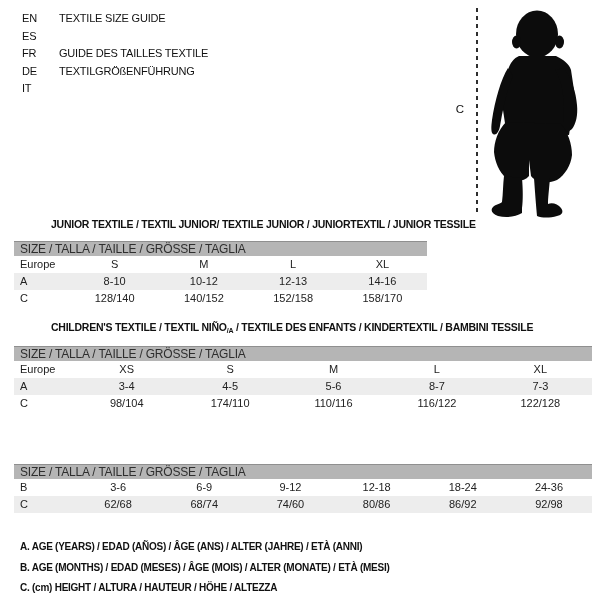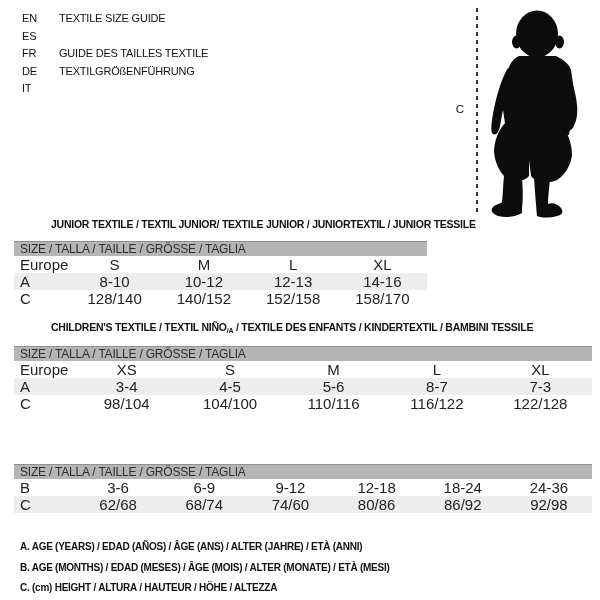--- a/index.html
+++ b/index.html
@@ -20,21 +20,21 @@
 
   
   .sec-title { position:absolute; left:22px; font-weight:bold; font-size:10.5px; color:#111; white-space:nowrap; line-height:17px;margin-left:29px; }
   .cond { letter-spacing:-0.25px; }
   .subsc { font-size:7px; vertical-align:-2px; }
 
   
   .size-table { position:absolute; left:14px; }
   .thead { height:15px; line-height:14px; background:var(--bar,#b5b5b5); border-top:1px solid var(--bartop,#8f8f8f);
     padding-left:6px; font-size:12px; color:#2e2e2e; letter-spacing:-0.2px; }
-  .trow { display:flex; height:17px; line-height:17px; font-size:15px; color:#222; }
+  .trow { display:flex; height:17px; line-height:17px; font-size:11px; color:#222; }
   .trow.alt { background:var(--alt,#ededed); }
   .tlabel { padding-left:6px; }
   .w1 .tlabel { width:56px; }
   .w2 .tlabel { width:61px; }
   .tcell { flex:1; text-align:center; }
 
   
   .footnotes { position:absolute; left:20px; top:537px; font-weight:bold; font-size:10px; line-height:20.5px; letter-spacing:-0.25px; color:#111; white-space:nowrap; }
 </style>
 </head>
@@ -121,21 +121,21 @@
         <span class="tlabel">A</span>
         <span class="tcell">3-4</span>
         <span class="tcell">4-5</span>
         <span class="tcell">5-6</span>
         <span class="tcell">8-7</span>
         <span class="tcell">7-3</span>
       </div>
       <div class="trow">
         <span class="tlabel">C</span>
         <span class="tcell">98/104</span>
-        <span class="tcell">104/100</span>
+        <span class="tcell">174/110</span>
         <span class="tcell">110/116</span>
         <span class="tcell">116/122</span>
         <span class="tcell">122/128</span>
       </div>
     </div>
 
   <div class="size-table w2" style="top:464px;width:578px">
       <div class="thead">SIZE / TALLA / TAILLE / GRÖSSE / TAGLIA</div>
       <div class="trow">
         <span class="tlabel">B</span>

